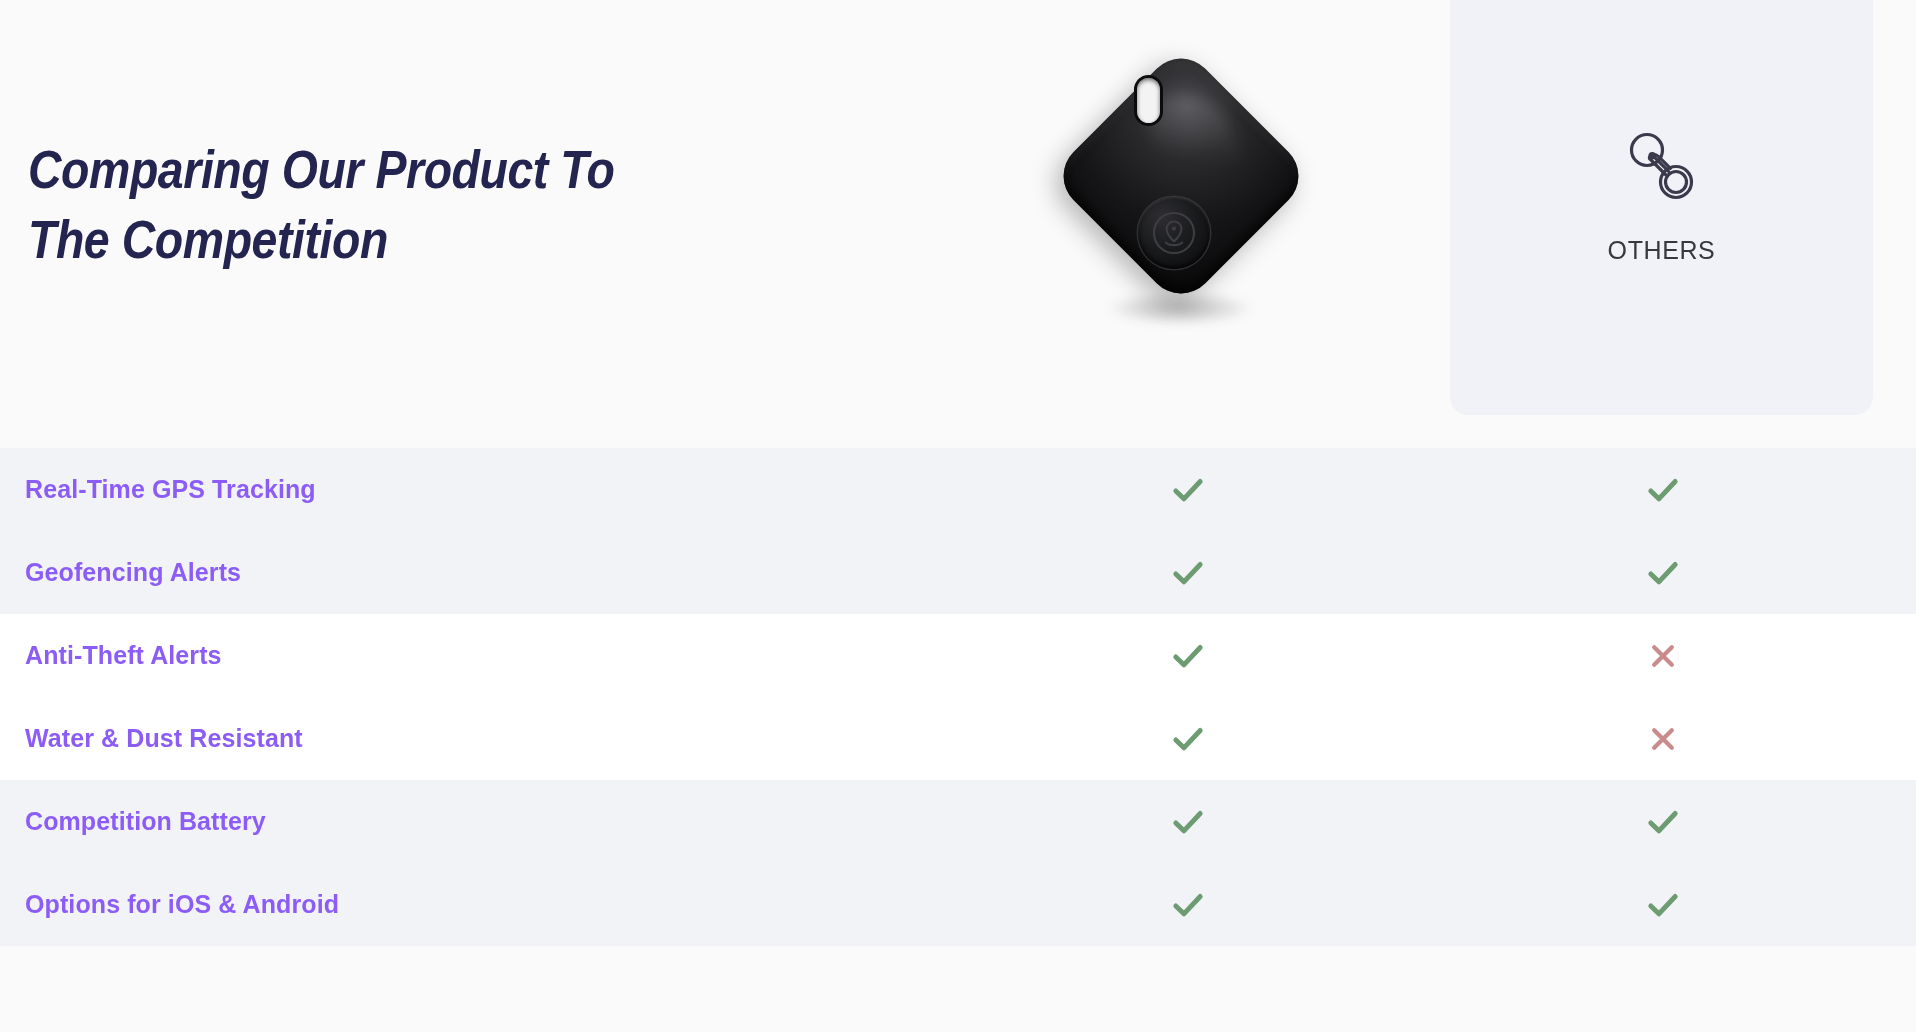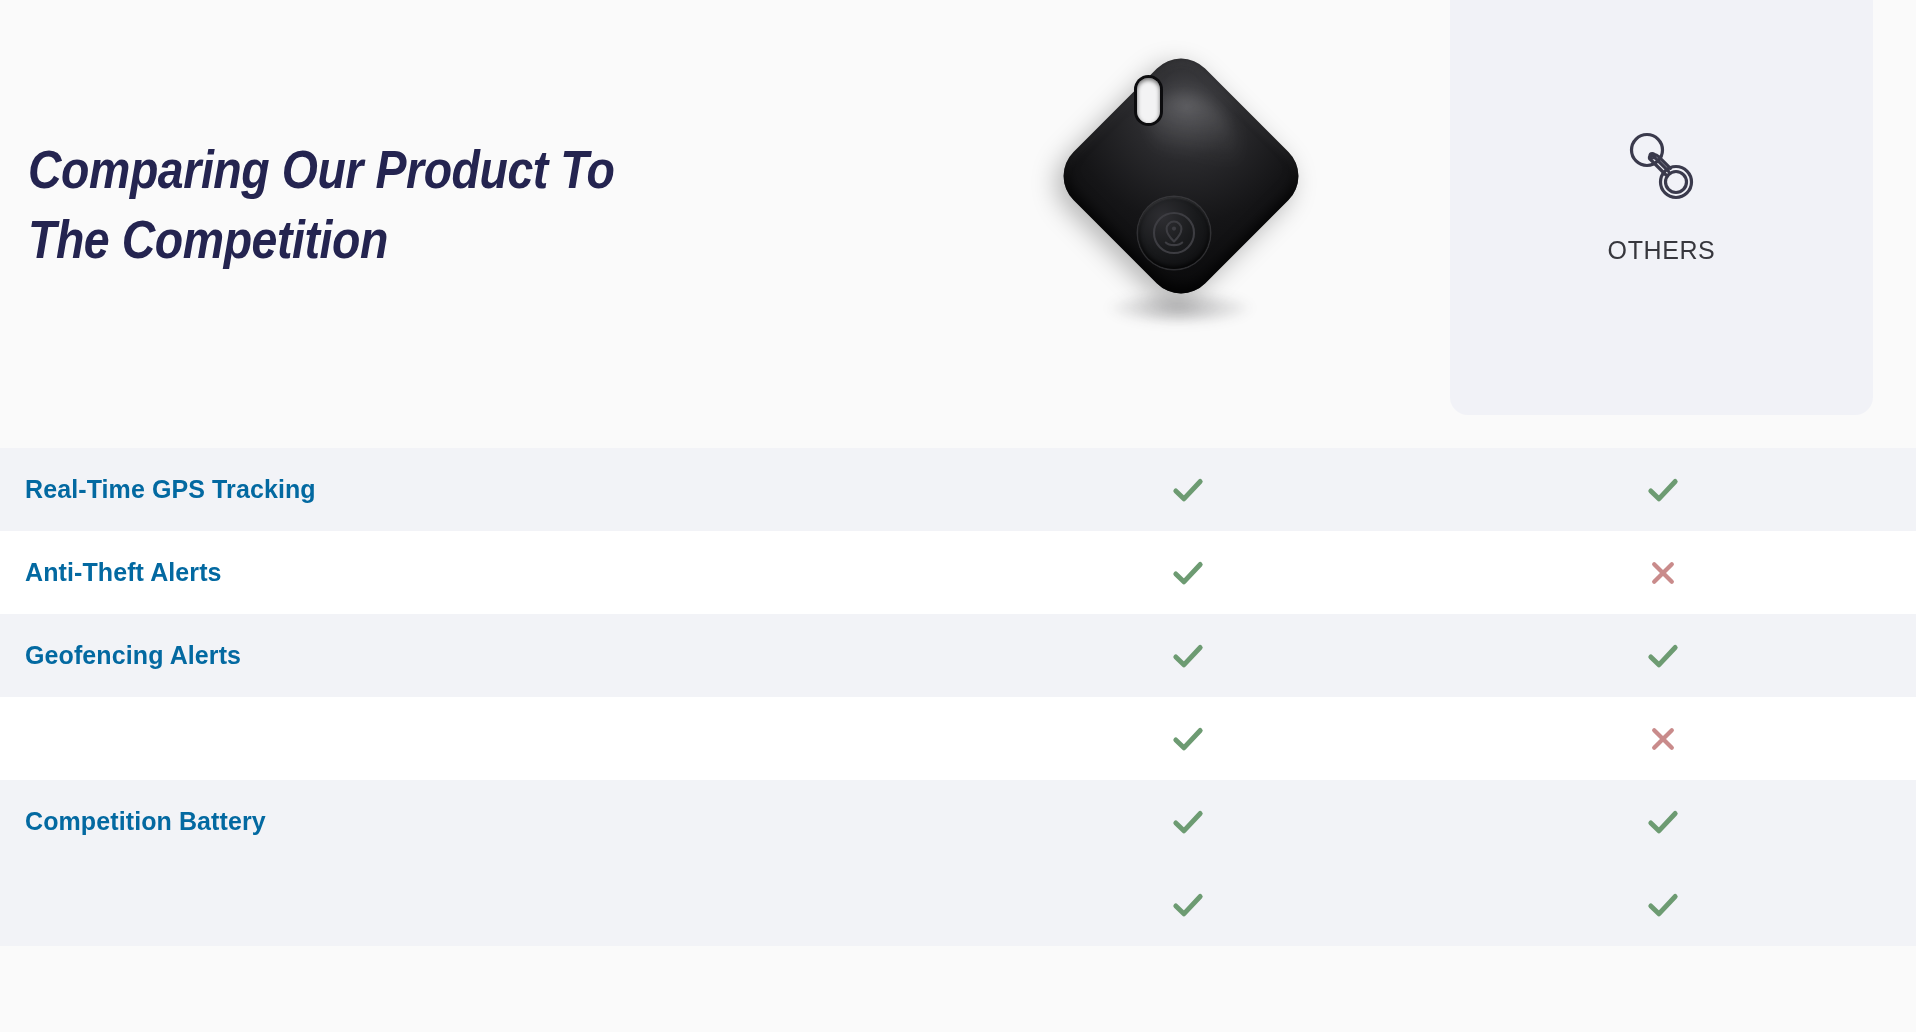--- a/index.html
+++ b/index.html
@@ -177,21 +177,21 @@
 
   .row.shaded { background: #f2f3f7; }
 
   .row-label {
     width: 1010px;
     padding-left: 25px;
     font-family: "Liberation Sans Narrow", "Liberation Sans", sans-serif;
     font-size: 25px;
     font-weight: bold;
     letter-spacing: 0.1px;
-    color: #0369a1;
+    color: #8b5cf6;
     white-space: nowrap;
   }
 
   .cell {
     position: absolute;
     top: 0;
     height: 83px;
     display: flex;
     align-items: center;
     justify-content: center;
@@ -252,47 +252,48 @@
           <svg class="mark mark-check" viewBox="0 0 24 24" aria-hidden="true">
             <path d="M4.3 12.6 L9.4 17.6 L19.7 6.6" fill="none" stroke="#6d9b72" stroke-width="3.1" stroke-linecap="round" stroke-linejoin="round"></path>
           </svg>
         </div>
         <div class="cell cell-others">
           <svg class="mark mark-check" viewBox="0 0 24 24" aria-hidden="true">
             <path d="M4.3 12.6 L9.4 17.6 L19.7 6.6" fill="none" stroke="#6d9b72" stroke-width="3.1" stroke-linecap="round" stroke-linejoin="round"></path>
           </svg>
         </div>
       </div>
+      <div class="row shaded">
+        <div class="row-label">Geofencing Alerts</div>
+        <div class="cell cell-ours">
+          <svg class="mark mark-check" viewBox="0 0 24 24" aria-hidden="true">
+            <path d="M4.3 12.6 L9.4 17.6 L19.7 6.6" fill="none" stroke="#6d9b72" stroke-width="3.1" stroke-linecap="round" stroke-linejoin="round"></path>
+          </svg>
+        </div>
+        <div class="cell cell-others">
+          <svg class="mark mark-check" viewBox="0 0 24 24" aria-hidden="true">
+            <path d="M4.3 12.6 L9.4 17.6 L19.7 6.6" fill="none" stroke="#6d9b72" stroke-width="3.1" stroke-linecap="round" stroke-linejoin="round"></path>
+          </svg>
+        </div>
+      </div>
       <div class="row">
         <div class="row-label">Anti-Theft Alerts</div>
         <div class="cell cell-ours">
           <svg class="mark mark-check" viewBox="0 0 24 24" aria-hidden="true">
             <path d="M4.3 12.6 L9.4 17.6 L19.7 6.6" fill="none" stroke="#6d9b72" stroke-width="3.1" stroke-linecap="round" stroke-linejoin="round"></path>
           </svg>
         </div>
         <div class="cell cell-others">
           <svg class="mark mark-cross" viewBox="0 0 24 24" aria-hidden="true">
             <path d="M5.4 5.4 L18.6 18.6 M18.6 5.4 L5.4 18.6" fill="none" stroke="#c98b8b" stroke-width="3.2" stroke-linecap="round"></path>
           </svg>
         </div>
       </div>
-      <div class="row shaded">
-        <div class="row-label">Geofencing Alerts</div>
-        <div class="cell cell-ours">
-          <svg class="mark mark-check" viewBox="0 0 24 24" aria-hidden="true">
-            <path d="M4.3 12.6 L9.4 17.6 L19.7 6.6" fill="none" stroke="#6d9b72" stroke-width="3.1" stroke-linecap="round" stroke-linejoin="round"></path>
-          </svg>
-        </div>
-        <div class="cell cell-others">
-          <svg class="mark mark-check" viewBox="0 0 24 24" aria-hidden="true">
-            <path d="M4.3 12.6 L9.4 17.6 L19.7 6.6" fill="none" stroke="#6d9b72" stroke-width="3.1" stroke-linecap="round" stroke-linejoin="round"></path>
-          </svg>
-        </div>
-      </div>
       <div class="row">
+        <div class="row-label">Water &amp; Dust Resistant</div>
         <div class="cell cell-ours">
           <svg class="mark mark-check" viewBox="0 0 24 24" aria-hidden="true">
             <path d="M4.3 12.6 L9.4 17.6 L19.7 6.6" fill="none" stroke="#6d9b72" stroke-width="3.1" stroke-linecap="round" stroke-linejoin="round"></path>
           </svg>
         </div>
         <div class="cell cell-others">
           <svg class="mark mark-cross" viewBox="0 0 24 24" aria-hidden="true">
             <path d="M5.4 5.4 L18.6 18.6 M18.6 5.4 L5.4 18.6" fill="none" stroke="#c98b8b" stroke-width="3.2" stroke-linecap="round"></path>
           </svg>
         </div>
@@ -304,20 +305,21 @@
             <path d="M4.3 12.6 L9.4 17.6 L19.7 6.6" fill="none" stroke="#6d9b72" stroke-width="3.1" stroke-linecap="round" stroke-linejoin="round"></path>
           </svg>
         </div>
         <div class="cell cell-others">
           <svg class="mark mark-check" viewBox="0 0 24 24" aria-hidden="true">
             <path d="M4.3 12.6 L9.4 17.6 L19.7 6.6" fill="none" stroke="#6d9b72" stroke-width="3.1" stroke-linecap="round" stroke-linejoin="round"></path>
           </svg>
         </div>
       </div>
       <div class="row shaded">
+        <div class="row-label">Options for iOS &amp; Android</div>
         <div class="cell cell-ours">
           <svg class="mark mark-check" viewBox="0 0 24 24" aria-hidden="true">
             <path d="M4.3 12.6 L9.4 17.6 L19.7 6.6" fill="none" stroke="#6d9b72" stroke-width="3.1" stroke-linecap="round" stroke-linejoin="round"></path>
           </svg>
         </div>
         <div class="cell cell-others">
           <svg class="mark mark-check" viewBox="0 0 24 24" aria-hidden="true">
             <path d="M4.3 12.6 L9.4 17.6 L19.7 6.6" fill="none" stroke="#6d9b72" stroke-width="3.1" stroke-linecap="round" stroke-linejoin="round"></path>
           </svg>
         </div>

